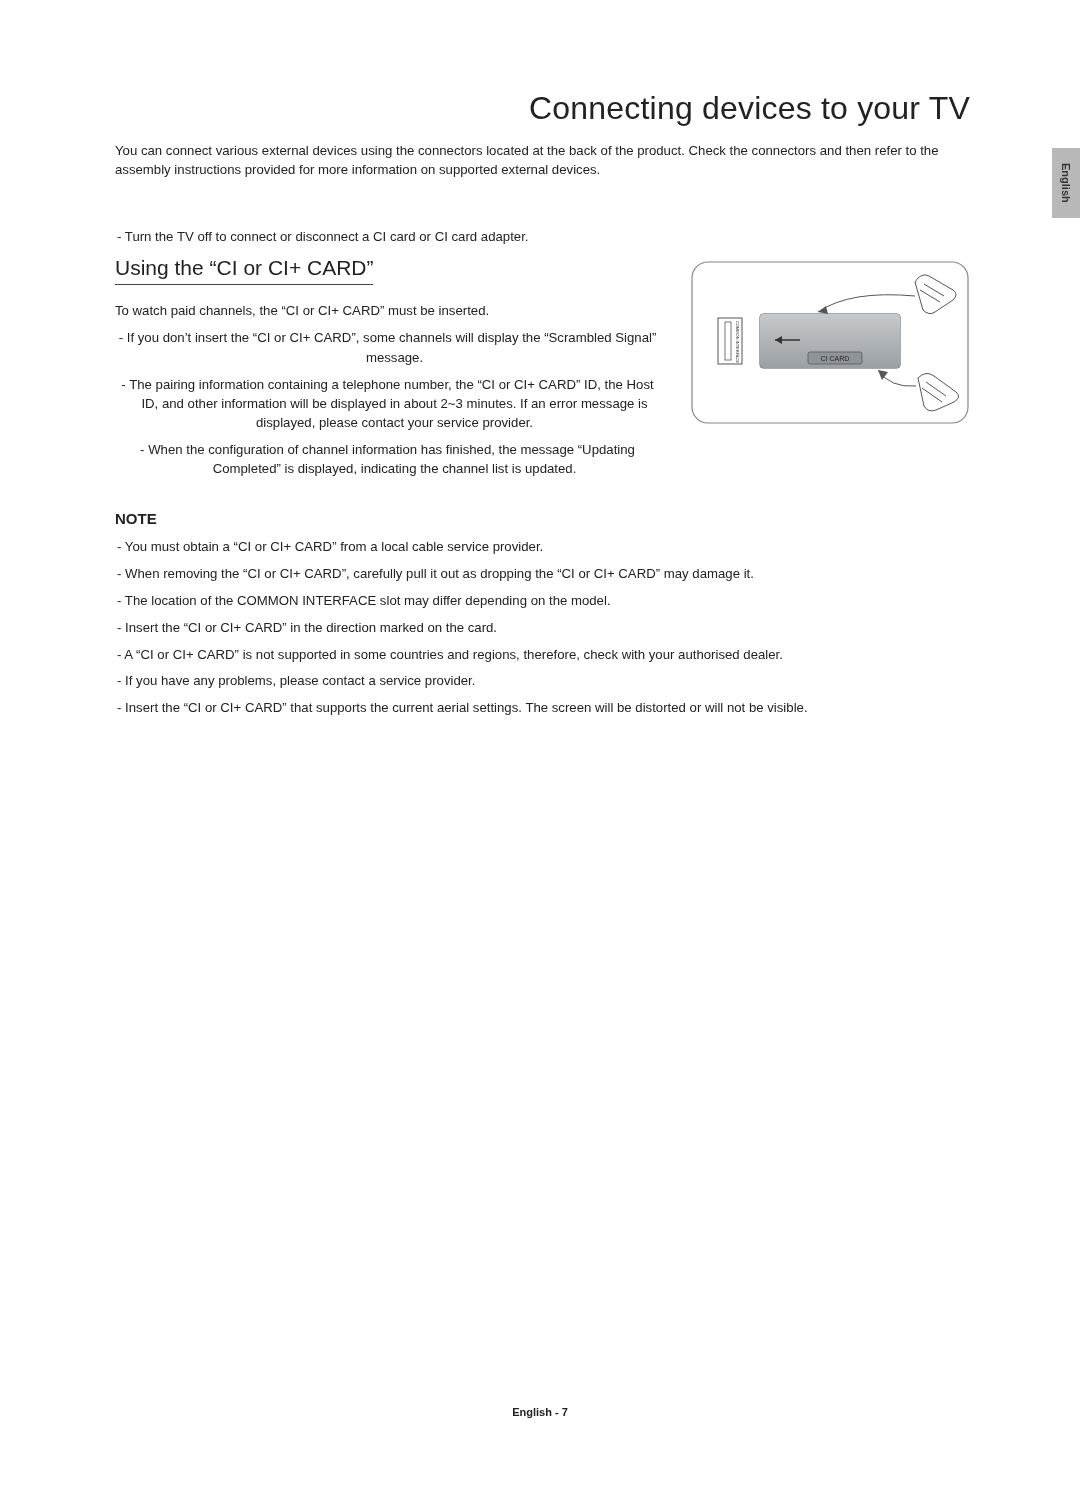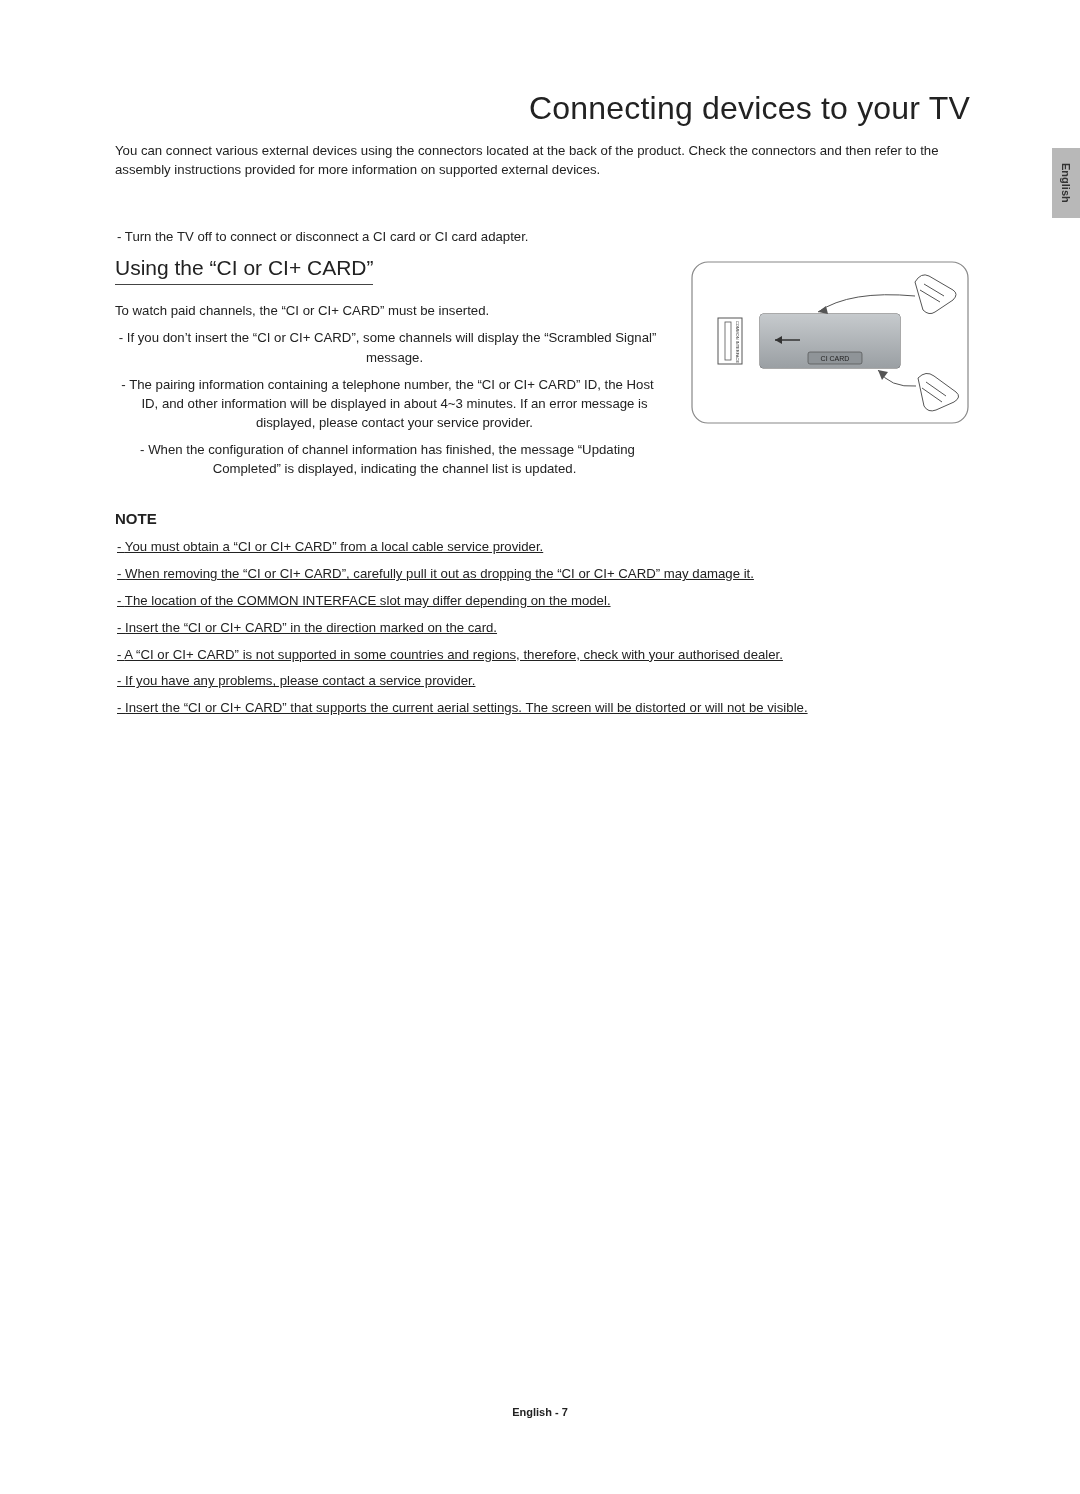--- a/index.html
+++ b/index.html
@@ -84,21 +84,21 @@
     margin-bottom: 8px;
     text-align: center;
   }
   ul.dash li::before { content: "- "; }
   .note-head {
     font-size: 15px;
     font-weight: bold;
     margin-top: 24px;
     margin-bottom: 10px;
   }
-  ul.note-list { list-style: none; margin-left: 16px; text-decoration: underline; }
+  ul.note-list { list-style: none; margin-left: 16px; }
   ul.note-list li {
     font-size: 13.2px;
     line-height: 1.5;
     text-indent: -14px;
     margin-bottom: 7px;
   }
   ul.note-list li::before { content: "- "; }
   .footer {
     position: absolute;
     bottom: 76px;
@@ -129,21 +129,21 @@
   <p class="intro">You can connect various external devices using the connectors located at the back of the product. Check the connectors and then refer to the assembly instructions provided for more information on supported external devices.</p>
 
   <p class="bullet-top">Turn the TV off to connect or disconnect a CI card or CI card adapter.</p>
 
   <div class="section-row">
     <div class="section-text">
       <h3>Using the “CI or CI+ CARD”</h3>
       <p class="para">To watch paid channels, the “CI or CI+ CARD” must be inserted.</p>
       <ul class="dash">
         <li>If you don’t insert the “CI or CI+ CARD”, some channels will display the “Scrambled Signal” message.</li>
-        <li>The pairing information containing a telephone number, the “CI or CI+ CARD” ID, the Host ID, and other information will be displayed in about 4~3 minutes. If an error message is displayed, please contact your service provider.</li>
+        <li>The pairing information containing a telephone number, the “CI or CI+ CARD” ID, the Host ID, and other information will be displayed in about 2~3 minutes. If an error message is displayed, please contact your service provider.</li>
         <li>When the configuration of channel information has finished, the message “Updating Completed” is displayed, indicating the channel list is updated.</li>
       </ul>
     </div>
 
     <div class="diagram">
       <svg viewBox="0 0 280 165">
 
         <rect x="2" y="2" width="276" height="161" rx="16" fill="none" stroke="#888" stroke-width="1.2"></rect>
 
         <rect x="28" y="58" width="24" height="46" fill="#fff" stroke="#555" stroke-width="1"></rect>

